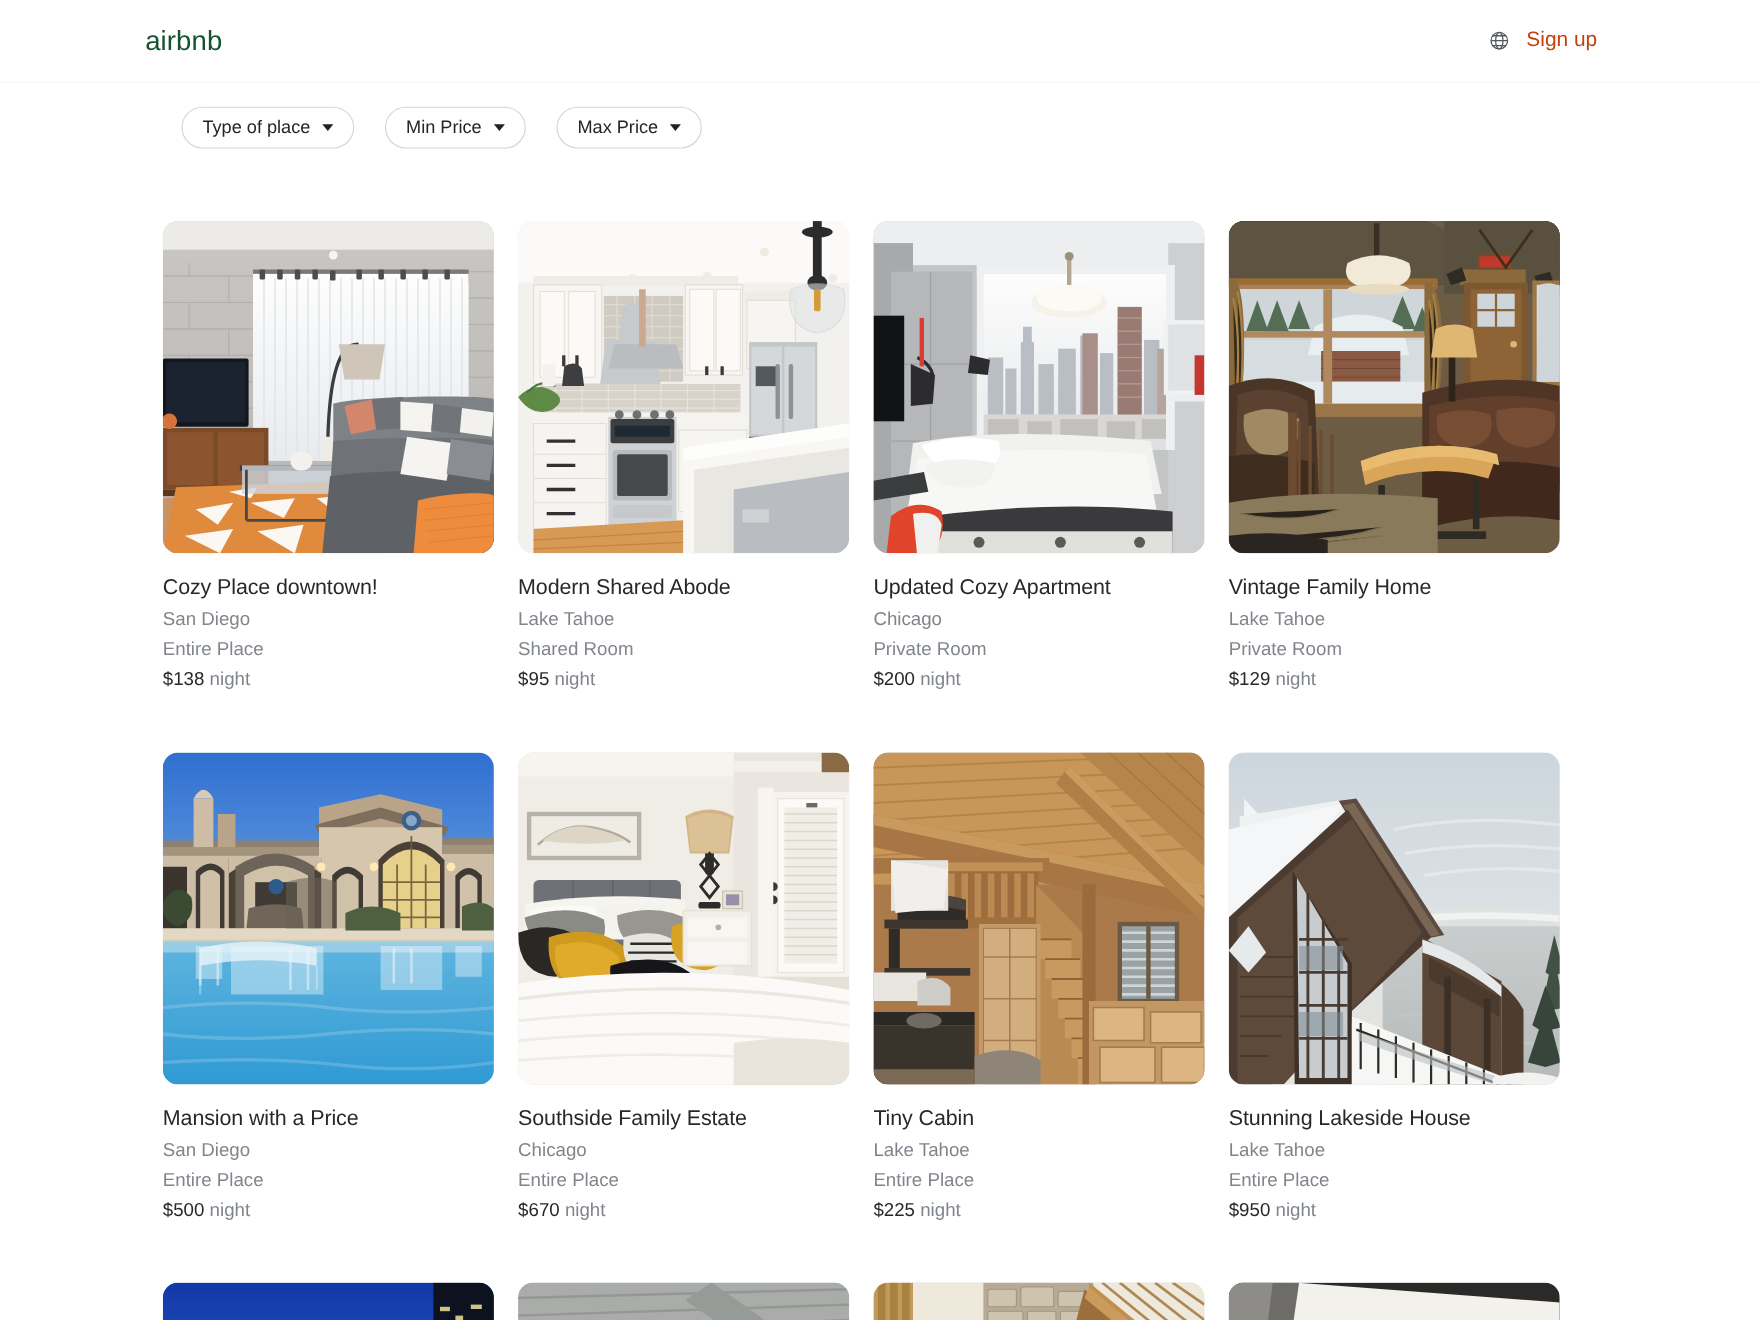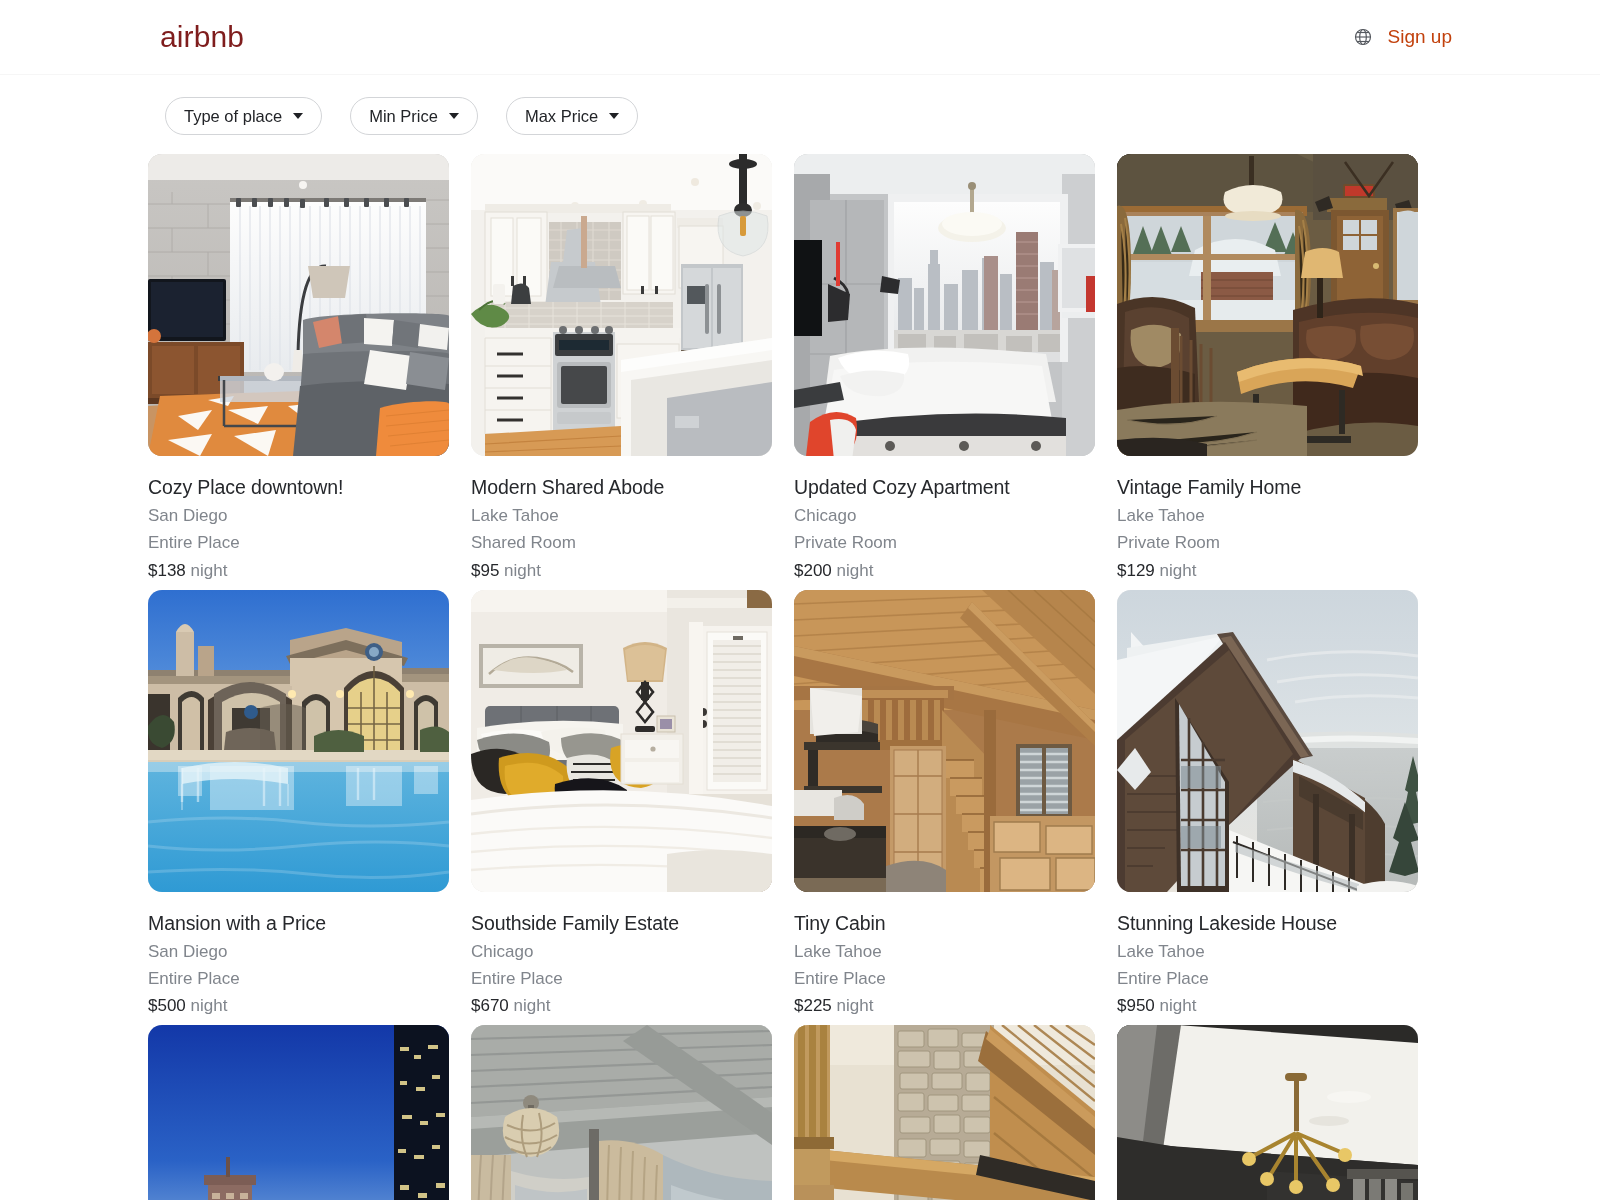--- a/index.html
+++ b/index.html
@@ -16,23 +16,23 @@
   .header {
     position: relative;
     height: 74px;
     background: #ffffff;
     display: flex;
     align-items: center;
     box-shadow: 0 1px 0 rgba(0,0,0,0.035);
   }
   .brand {
     position: absolute;
-    left: 160px;
-    font-size: 30px;
-    color: #7f1d1d;
+    left: 132px;
+    font-size: 25px;
+    color: #14532d;
     letter-spacing: 0.1px;
     font-weight: 400;
   }
   .search-wrap {
     position: absolute;
     left: 571px;
     top: 13px;
     width: 389px;
     height: 47px;
     background: #ffffff;
@@ -111,21 +111,21 @@
   }
 
   
   .grid {
     display: grid;
     grid-template-columns: repeat(4, 301px);
     column-gap: 22px;
     row-gap: 9px;
     padding: 19px 0 0 148px;
   }
-  .card { width: 279px; cursor: pointer; }
+  .card { width: 279px; cursor: pointer; margin-top: 47px; }
   .card-photo {
     width: 301px;
     height: 302px;
     border-radius: 14px;
     overflow: hidden;
     position: relative;
     background: #e9e9e9;
   }
   .card-photo svg { display: block; width: 301px; height: 302px; }
   .card-title {

